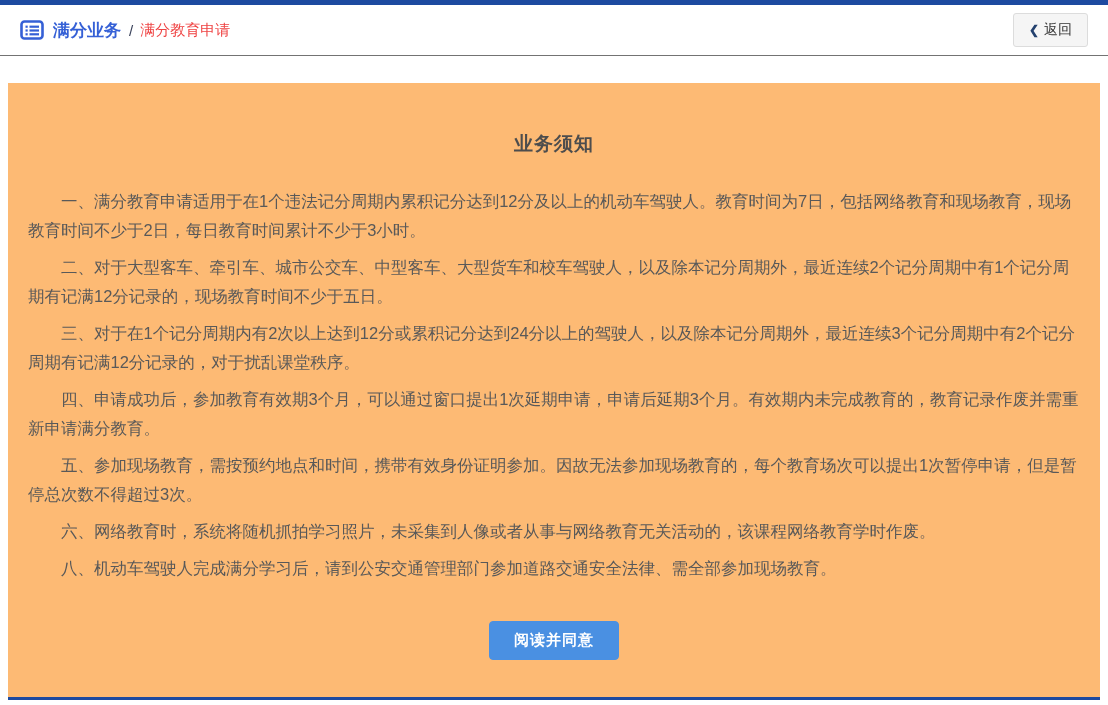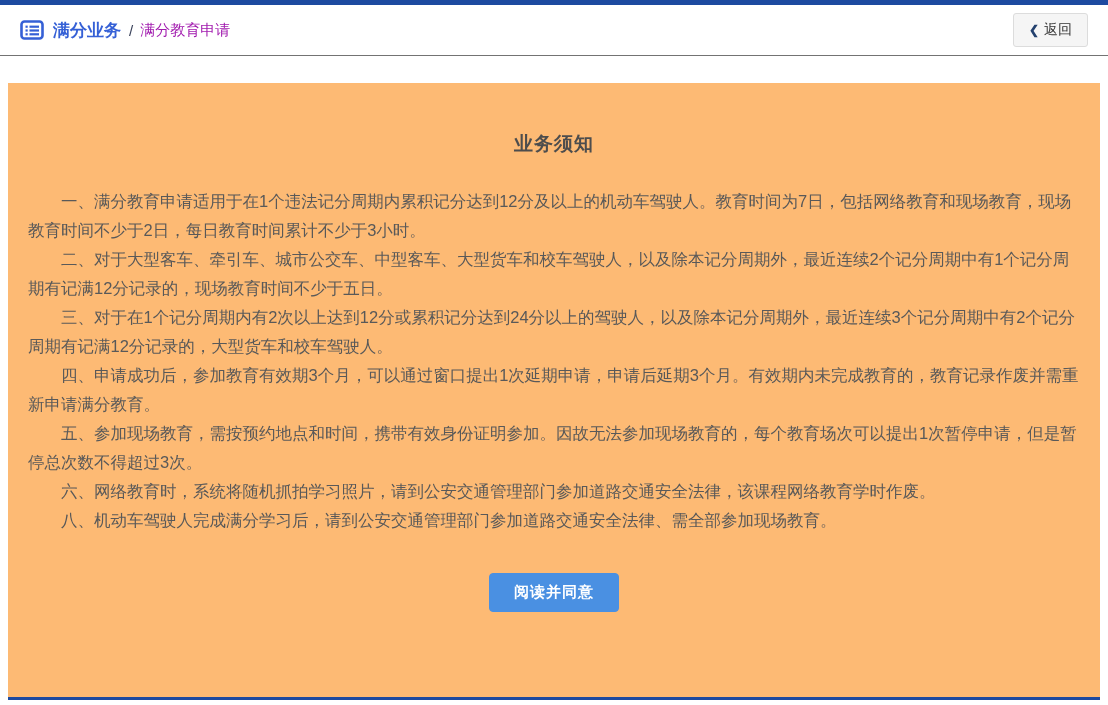--- a/index.html
+++ b/index.html
@@ -26,21 +26,21 @@
     color: #3560d6;
     font-size: 17px;
     font-weight: bold;
   }
   .crumb-sep {
     color: #39415a;
     font-size: 15px;
     margin: 0 7px 0 8px;
   }
   .crumb-current {
-    color: #a21caf;
+    color: #ef4444;
     font-size: 15px;
   }
   .back-btn {
     margin-left: auto;
     background: #f5f5f5;
     border: 1px solid #dcdcdc;
     border-radius: 3px;
     padding: 7px 15px;
     font-size: 14px;
     color: #333333;
@@ -73,20 +73,21 @@
     letter-spacing: 1px;
   }
   .notice-body {
     margin-top: 30px;
     color: #595959;
     font-size: 16.5px;
     line-height: 29px;
   }
   .notice-body p.para {
     text-indent: 2em;
+    margin-top: 8px;
   }
   .agree-btn {
     display: block;
     margin: 38px auto 0;
     background: #4a90e2;
     color: #ffffff;
     border: 1px solid #4a90e2;
     border-radius: 4px;
     font-size: 15px;
     font-weight: bold;
@@ -120,20 +121,20 @@
     <span class="back-chevron">❮</span>
     <span>返回</span>
   </button>
 </div>
 
 <div class="panel">
   <div class="panel-title">业务须知</div>
   <div class="notice-body">
       <p class="para">一、满分教育申请适用于在1个违法记分周期内累积记分达到12分及以上的机动车驾驶人。教育时间为7日，包括网络教育和现场教育，现场教育时间不少于2日，每日教育时间累计不少于3小时。</p>
       <p class="para">二、对于大型客车、牵引车、城市公交车、中型客车、大型货车和校车驾驶人，以及除本记分周期外，最近连续2个记分周期中有1个记分周期有记满12分记录的，现场教育时间不少于五日。</p>
-      <p class="para">三、对于在1个记分周期内有2次以上达到12分或累积记分达到24分以上的驾驶人，以及除本记分周期外，最近连续3个记分周期中有2个记分周期有记满12分记录的，大型货车和校车驾驶人。</p>
+      <p class="para">三、对于在1个记分周期内有2次以上达到12分或累积记分达到24分以上的驾驶人，以及除本记分周期外，最近连续3个记分周期中有2个记分周期有记满12分记录的，对于扰乱课堂秩序。</p>
       <p class="para">四、申请成功后，参加教育有效期3个月，可以通过窗口提出1次延期申请，申请后延期3个月。有效期内未完成教育的，教育记录作废并需重新申请满分教育。</p>
       <p class="para">五、参加现场教育，需按预约地点和时间，携带有效身份证明参加。因故无法参加现场教育的，每个教育场次可以提出1次暂停申请，但是暂停总次数不得超过3次。</p>
-      <p class="para">六、网络教育时，系统将随机抓拍学习照片，请到公安交通管理部门参加道路交通安全法律，该课程网络教育学时作废。</p>
+      <p class="para">六、网络教育时，系统将随机抓拍学习照片，未采集到人像或者从事与网络教育无关活动的，该课程网络教育学时作废。</p>
       <p class="para">八、机动车驾驶人完成满分学习后，请到公安交通管理部门参加道路交通安全法律、需全部参加现场教育。</p>
     </div>
   <button class="agree-btn">阅读并同意</button>
 </div>
 
 </body></html>

